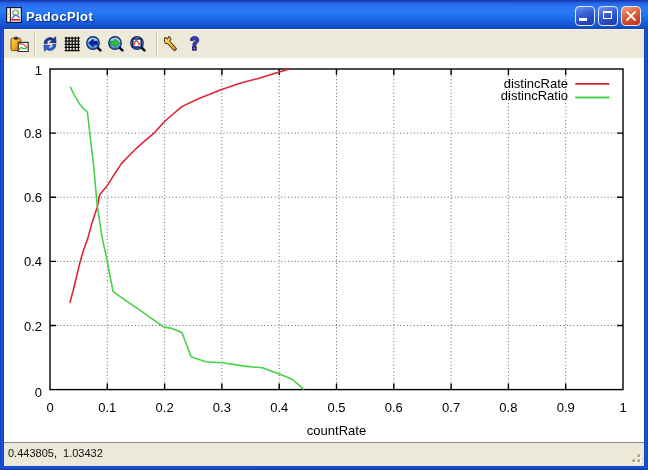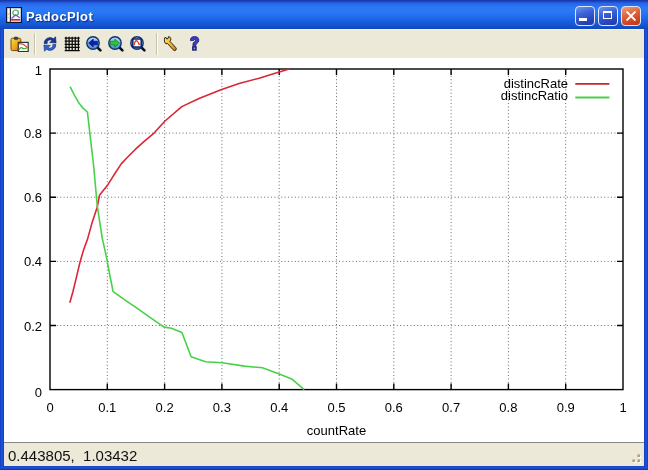--- a/index.html
+++ b/index.html
@@ -18,21 +18,21 @@
 #btn-max .glyph{position:absolute;left:4px;top:4px;width:9px;height:8px;border:1.5px solid #fff;border-top-width:2.5px;box-sizing:border-box;}
 #btn-close .glyph{position:absolute;left:0;top:0;width:100%;height:100%;}
 .border-l{position:absolute;left:0;top:29px;width:4px;height:437px;background:linear-gradient(90deg,#0f3cc0,#1d55e0 45%,#1040b8);}
 .border-r{position:absolute;left:644px;top:29px;width:4px;height:437px;background:linear-gradient(90deg,#1040b8,#1d55e0 55%,#0f3cc0);}
 .border-b{position:absolute;left:0;top:466px;width:648px;height:4px;background:linear-gradient(180deg,#1243c4,#1d55e0 45%,#0d2f94);}
 .toolbar{position:absolute;left:4px;top:29px;width:640px;height:29px;background:#ece9d8;border-top:1px solid #f5f3ea;box-sizing:border-box;}
 .tbi{position:absolute;top:6px;width:16px;height:16px;}
 .tsep{position:absolute;top:3px;width:1px;height:22px;background:#c6c3b2;border-right:1px solid #fdfcf6;}
 .client{position:absolute;left:4px;top:58px;width:640px;height:384px;background:#fff;}
 .statusbar{position:absolute;left:4px;top:442px;width:640px;height:24px;background:#ece9d8;border-top:1px solid #888;box-sizing:border-box;}
-.statustext{position:absolute;left:4px;top:4px;font-size:15px;color:#111;}
+.statustext{position:absolute;left:4px;top:4px;font-size:11px;color:#111;}
 .grip{position:absolute;right:2px;bottom:2px;width:13px;height:13px;}
 </style>
 </head>
 <body>
 <div id="win">
   <div class="titlebar">
     <svg class="titleicon" viewBox="0 0 16 16">
       <rect x="0.6" y="0.6" width="14.8" height="14.8" fill="#fdfdfa" stroke="#0a1430" stroke-width="1.2"></rect>
       <path d="M4.4 1.2 V14.8" stroke="#1a1a28" stroke-width="1.1"></path>
       <circle cx="9.6" cy="5.8" r="2.8" fill="none" stroke="#3fae5a" stroke-width="1.2"></circle>

